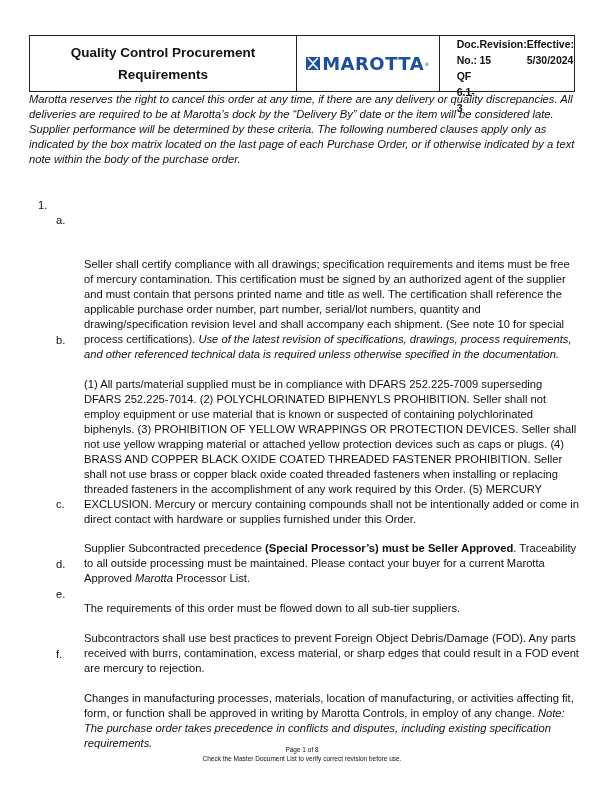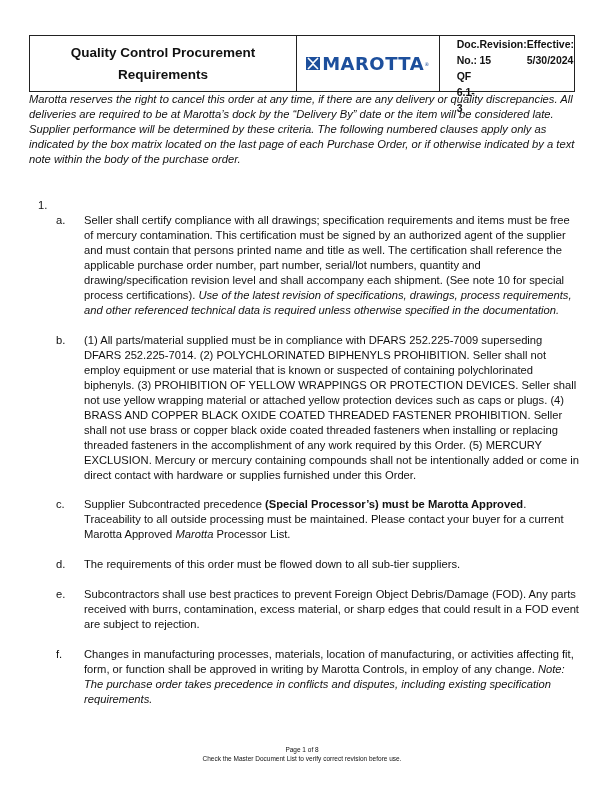--- a/index.html
+++ b/index.html
@@ -13,21 +13,21 @@
   .title-cell { width: 283px; flex-direction: column; font-weight: bold; font-size: 13.5px; line-height: 22px; text-align: center; }
   .meta-cell { flex: 1; flex-direction: row; align-items: flex-start; justify-content: center; padding-left: 5px; font-weight: bold; font-size: 10.5px; line-height: 16px; margin-left: 12px; }
   .logo { display: flex; align-items: center; color: #1d4f9c; font-weight: 900; font-size: 18px; letter-spacing: 0.5px; font-family: "DejaVu Sans", sans-serif; }
   .logo svg { margin-right: 2px; }
   .logo sup { font-size: 5px; font-weight: normal; }
   .body-text { position: absolute; left: 29px; width: 550px; font-size: 11.2px; line-height: 15px; }
   .intro { top: 92px; font-style: italic; }
   .list-num { position: absolute; left: 38px; top: 199px; font-size: 11.2px; }
   .item { position: absolute; left: 56px; width: 525px; font-size: 11.2px; line-height: 15px; display: flex; }
   .item .lbl { width: 28px; flex: none; }
-  .item .txt { flex: 1; }
+  .item .txt { flex: 1; margin-top: 44px; }
   .u { }
   .footer { position: absolute; left: 0; width: 604px; text-align: center; font-size: 6.5px; line-height: 9px; }
 </style>
 </head>
 <body>
 
 <div class="header">
   <div class="hcell title-cell">
     <div>Quality Control Procurement</div>
     <div>Requirements</div>
@@ -58,31 +58,31 @@
   <span class="txt"><span>Seller shall certify compliance with all drawings; specification requirements and items must be free of mercury contamination. This certification must be signed by an authorized agent of the supplier and must contain that persons printed name and title as well. The certification shall reference the applicable purchase order number, part number, serial/lot numbers, quantity and drawing/specification revision level and shall accompany each shipment. (See note 10 for special process certifications). </span><i>Use of the latest revision of specifications, drawings, process requirements, and other referenced technical data is required unless otherwise specified in the documentation.</i></span>
 </div>
 
 <div class="item" style="top:333px">
   <span class="lbl">b.</span>
   <span class="txt">(1) All parts/material supplied must be in compliance with DFARS 252.225-7009 superseding DFARS 252.225-7014. (2) POLYCHLORINATED BIPHENYLS PROHIBITION. Seller shall not employ equipment or use material that is known or suspected of containing polychlorinated biphenyls. (3) PROHIBITION OF YELLOW WRAPPINGS OR PROTECTION DEVICES. Seller shall not use yellow wrapping material or attached yellow protection devices such as caps or plugs. (4) BRASS AND COPPER BLACK OXIDE COATED THREADED FASTENER PROHIBITION. Seller shall not use brass or copper black oxide coated threaded fasteners when installing or replacing threaded fasteners in the accomplishment of any work required by this Order. (5) MERCURY EXCLUSION. Mercury or mercury containing compounds shall not be intentionally added or come in direct contact with hardware or supplies furnished under this Order.</span>
 </div>
 
 <div class="item" style="top:497px">
   <span class="lbl">c.</span>
-  <span class="txt"><span>Supplier Subcontracted precedence </span><b>(Special Processor’s) must be Marotta Approved</b><span>. Traceability to all outside processing must be maintained. Please contact your buyer for a current Marotta Approved </span><i>Marotta</i><span> Processor List.</span></span>
+  <span class="txt"><span>Supplier Subcontracted precedence </span><b>(Special Processor’s) must be Seller Approved</b><span>. Traceability to all outside processing must be maintained. Please contact your buyer for a current Marotta Approved </span><i>Marotta</i><span> Processor List.</span></span>
 </div>
 
 <div class="item" style="top:557px">
   <span class="lbl">d.</span>
   <span class="txt"><span class="u">The requirements of this order must be flowed down to all sub-tier suppliers.</span></span>
 </div>
 
 <div class="item" style="top:587px">
   <span class="lbl">e.</span>
-  <span class="txt">Subcontractors shall use best practices to prevent Foreign Object Debris/Damage (FOD). Any parts received with burrs, contamination, excess material, or sharp edges that could result in a FOD event are subject to rejection.</span>
+  <span class="txt">Subcontractors shall use best practices to prevent Foreign Object Debris/Damage (FOD). Any parts received with burrs, contamination, excess material, or sharp edges that could result in a FOD event are mercury to rejection.</span>
 </div>
 
 <div class="item" style="top:647px">
   <span class="lbl">f.</span>
   <span class="txt"><span>Changes in manufacturing processes, materials, location of manufacturing, or activities affecting fit, form, or function shall be approved in writing by Marotta Controls, in employ of any change.  </span><i>Note: The purchase order takes precedence in conflicts and disputes, including existing specification requirements.</i></span>
 </div>
 
 <div class="footer" style="top:745px">
   <div>Page 1 of 8</div>
   <div>Check the Master Document List to verify correct revision before use.</div>

